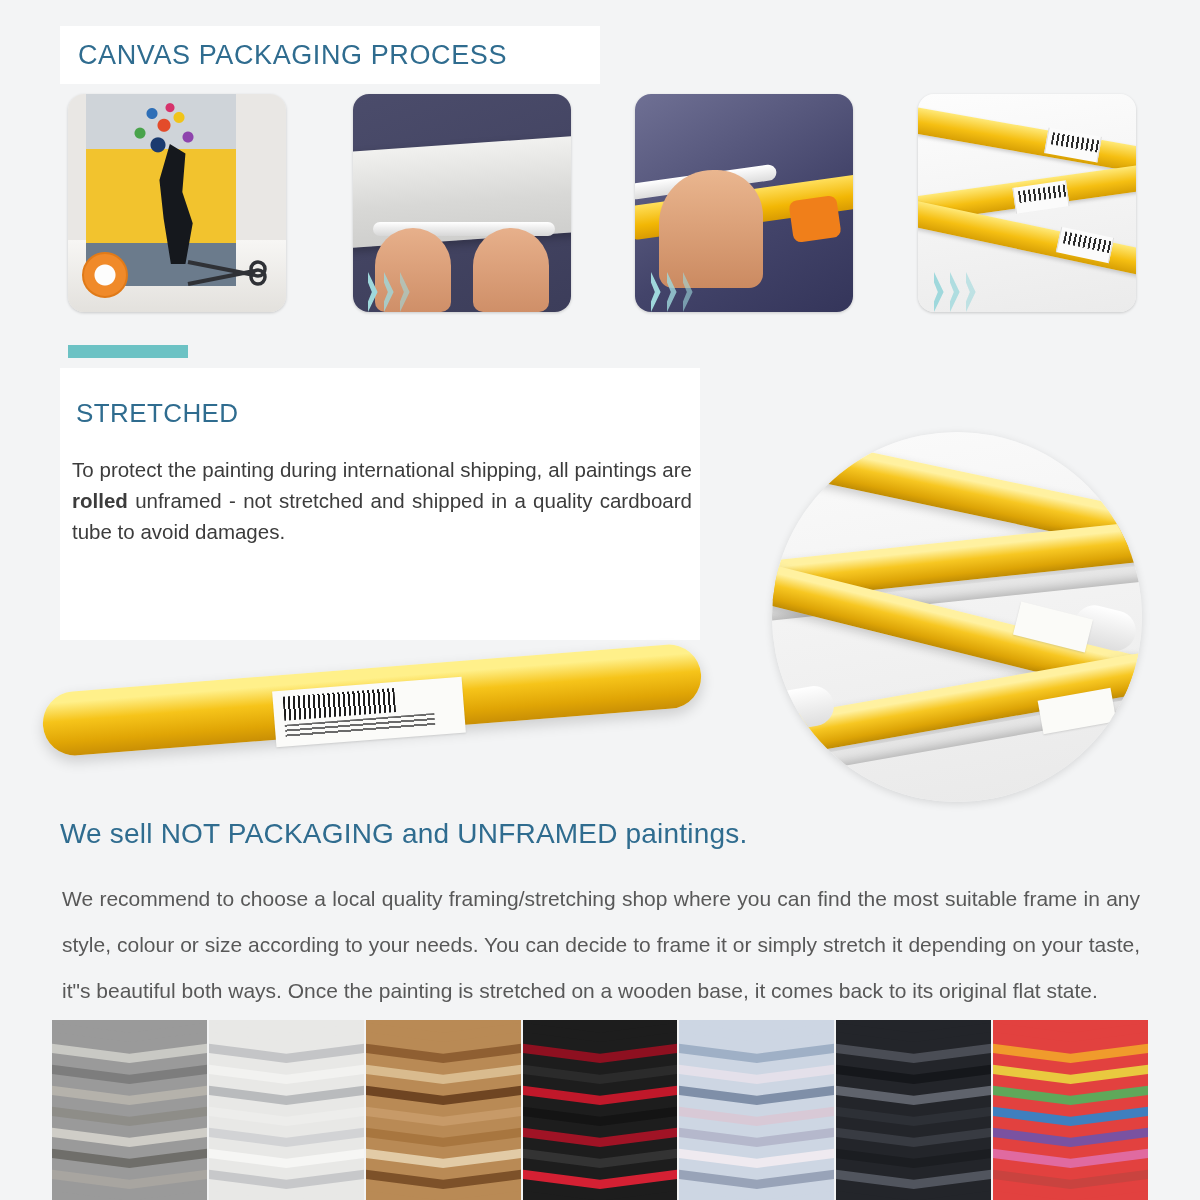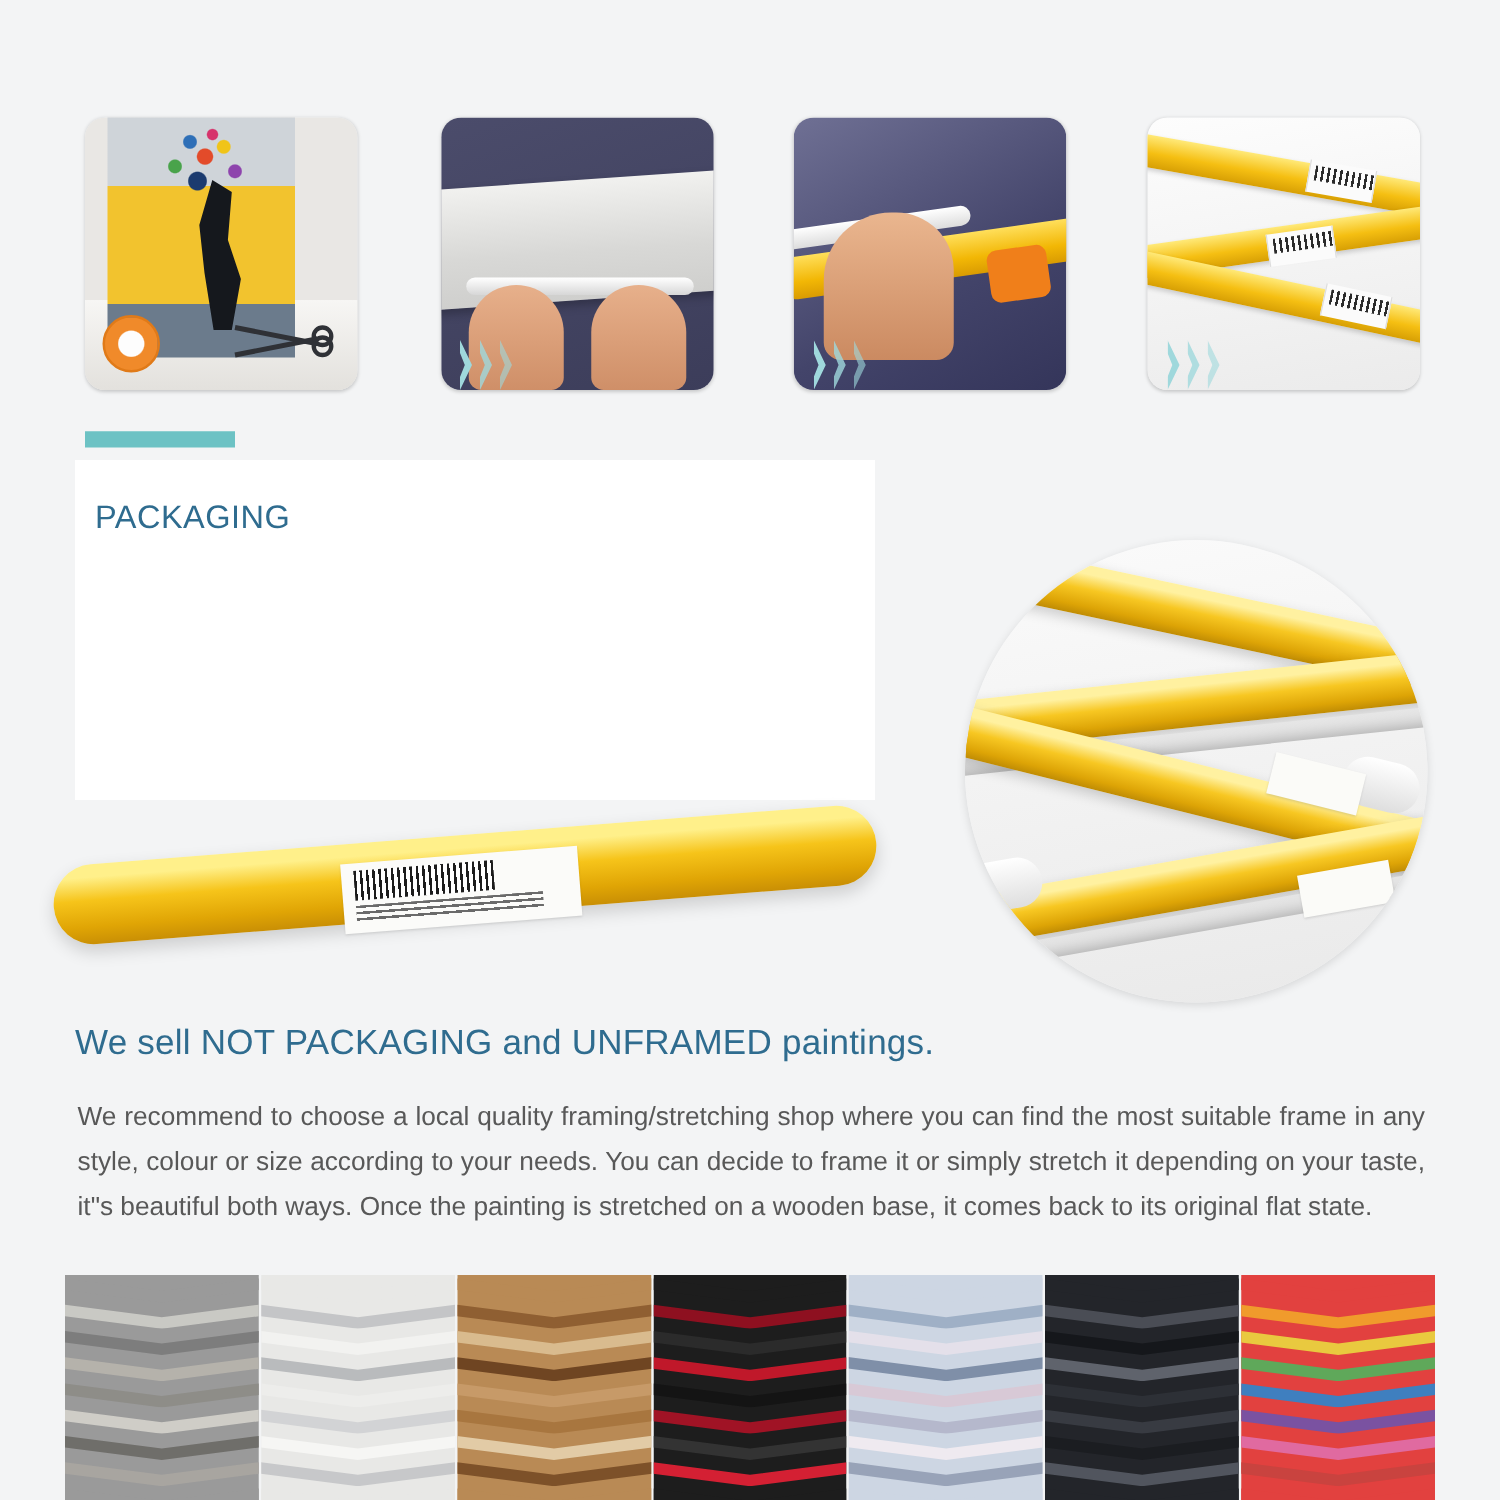--- a/index.html
+++ b/index.html
@@ -225,41 +225,42 @@
   .wt2 { left: 0; top: 256px; transform: rotate(-10deg); }
 
   
   .sec3 { position: absolute; left: 0; top: 808px; width: 1200px; }
   .headline3 {
     position: absolute; left: 60px; top: 10px;
     font-size: 28px; color: #2f6c8f; letter-spacing: .2px;
   }
   .body3 {
     position: absolute; left: 62px; top: 68px; width: 1078px;
-    font-size: 21px; line-height: 36px; color: #585858;
+    font-size: 21px; line-height: 46px; color: #585858;
     text-align: justify;
   }
 
   
   .frames {
     position: absolute; left: 52px; top: 1020px; width: 1096px; height: 180px;
     display: flex; gap: 2px; overflow: hidden;
   }
   .fcol { flex: 1; position: relative; overflow: hidden; background: #ddd; }
   .fcol .chevron {
     position: absolute; left: -14%; width: 128%; height: 22px;
     clip-path: polygon(0 0, 50% 58%, 100% 0, 100% 42%, 50% 100%, 0 42%);
   }
 </style>
 </head>
 <body>
 
 <div class="page">
 
   <div class="sec1">
+    <div class="title1">CANVAS PACKAGING PROCESS</div>
 
     <div class="thumbs">
 
       <div class="thumb t1">
         <div class="bg"></div>
         <div class="paper"></div>
         <div class="art">
           <div class="fig"></div>
         </div>
         <div class="tape"></div>
@@ -311,21 +312,22 @@
         <span class="chev c2"></span>
         <span class="chev c3"></span>
       </div>
     </div>
   </div>
 
   <div class="divider-bar"></div>
 
   <div class="sec2">
     <div class="white-card"></div>
-    <div class="title2">PACKAGING</div>
+    <div class="title2">STRETCHED</div>
+    <div class="body2"><span>To protect the painting during international shipping, all paintings are </span><b>rolled</b><span> unframed - not stretched and shipped in a quality cardboard tube to avoid damages.</span></div>
 
     <div class="bigtube">
       <div class="rodmain"></div>
       <div class="biglabel">
         <div class="bars"></div>
         <div class="lines"></div>
       </div>
     </div>
 
     <div class="circle-photo">

